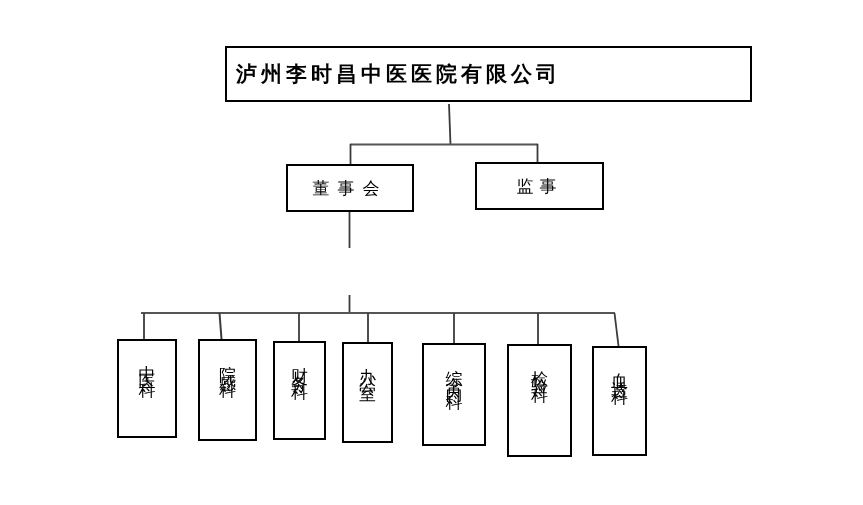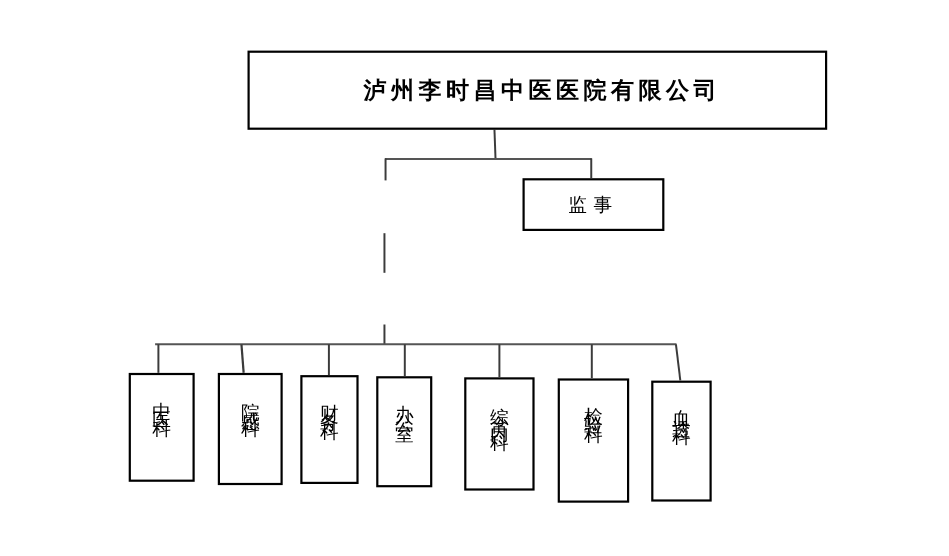--- a/index.html
+++ b/index.html
@@ -8,23 +8,23 @@
     font-family: "Liberation Serif", "DejaVu Serif", serif;
     color: #000;
   }
   .stage { position: absolute; left: 0; top: 0; width: 863px; height: 505px; }
   svg.wires { position: absolute; left: 0; top: 0; width: 863px; height: 505px; }
   .box {
     position: absolute; background: #ffffff; border: 2px solid #000;
     box-sizing: border-box; display: flex; align-items: center;
   }
   .root-box {
-    left: 225px; top: 46px; width: 527px; height: 72px;
+    left: 225px; top: 46px; width: 527px; height: 56px;
     font-weight: bold; font-size: 21px; letter-spacing: 4px;
-    padding-left: 9px; justify-content: center;
+    padding-left: 9px; justify-content: flex-start;
   }
   .h-box { justify-content: center; font-size: 17px; letter-spacing: 8px; }
   .board-box      { left: 286px; top: 164px; width: 128px; height: 48px; }
   .supervisor-box { left: 475px; top: 162px; width: 129px; height: 48px; letter-spacing: 6px; }
   .manager-box    { left: 288px; top: 248px; width: 125px; height: 47px; }
   .dept-box { justify-content: center; align-items: flex-start; }
   .vtext {
     writing-mode: vertical-rl; text-orientation: upright;
     font-size: 17px; letter-spacing: 8px; padding-top: 11px;
     line-height: 1.0;
@@ -61,20 +61,23 @@
     <line x1="368" y1="313" x2="368" y2="342" stroke="#3b3b3b" stroke-width="1.8"></line>
     <line x1="454" y1="313" x2="454" y2="343" stroke="#3b3b3b" stroke-width="1.8"></line>
     <line x1="538" y1="313" x2="538" y2="344" stroke="#3b3b3b" stroke-width="1.8"></line>
     <line x1="614.5" y1="313" x2="618.5" y2="346" stroke="#3b3b3b" stroke-width="1.8"></line>
   </svg>
 
   <div class="box root-box">
     <span>泸州李时昌中医医院有限公司</span>
   </div>
 
+  <div class="box h-box board-box">
+    <span>董事会</span>
+  </div>
 
   <div class="box h-box supervisor-box">
     <span>监事</span>
   </div>
 
 
   <div class="box dept-box d1">
     <span class="vtext">中医科</span>
   </div>
 

